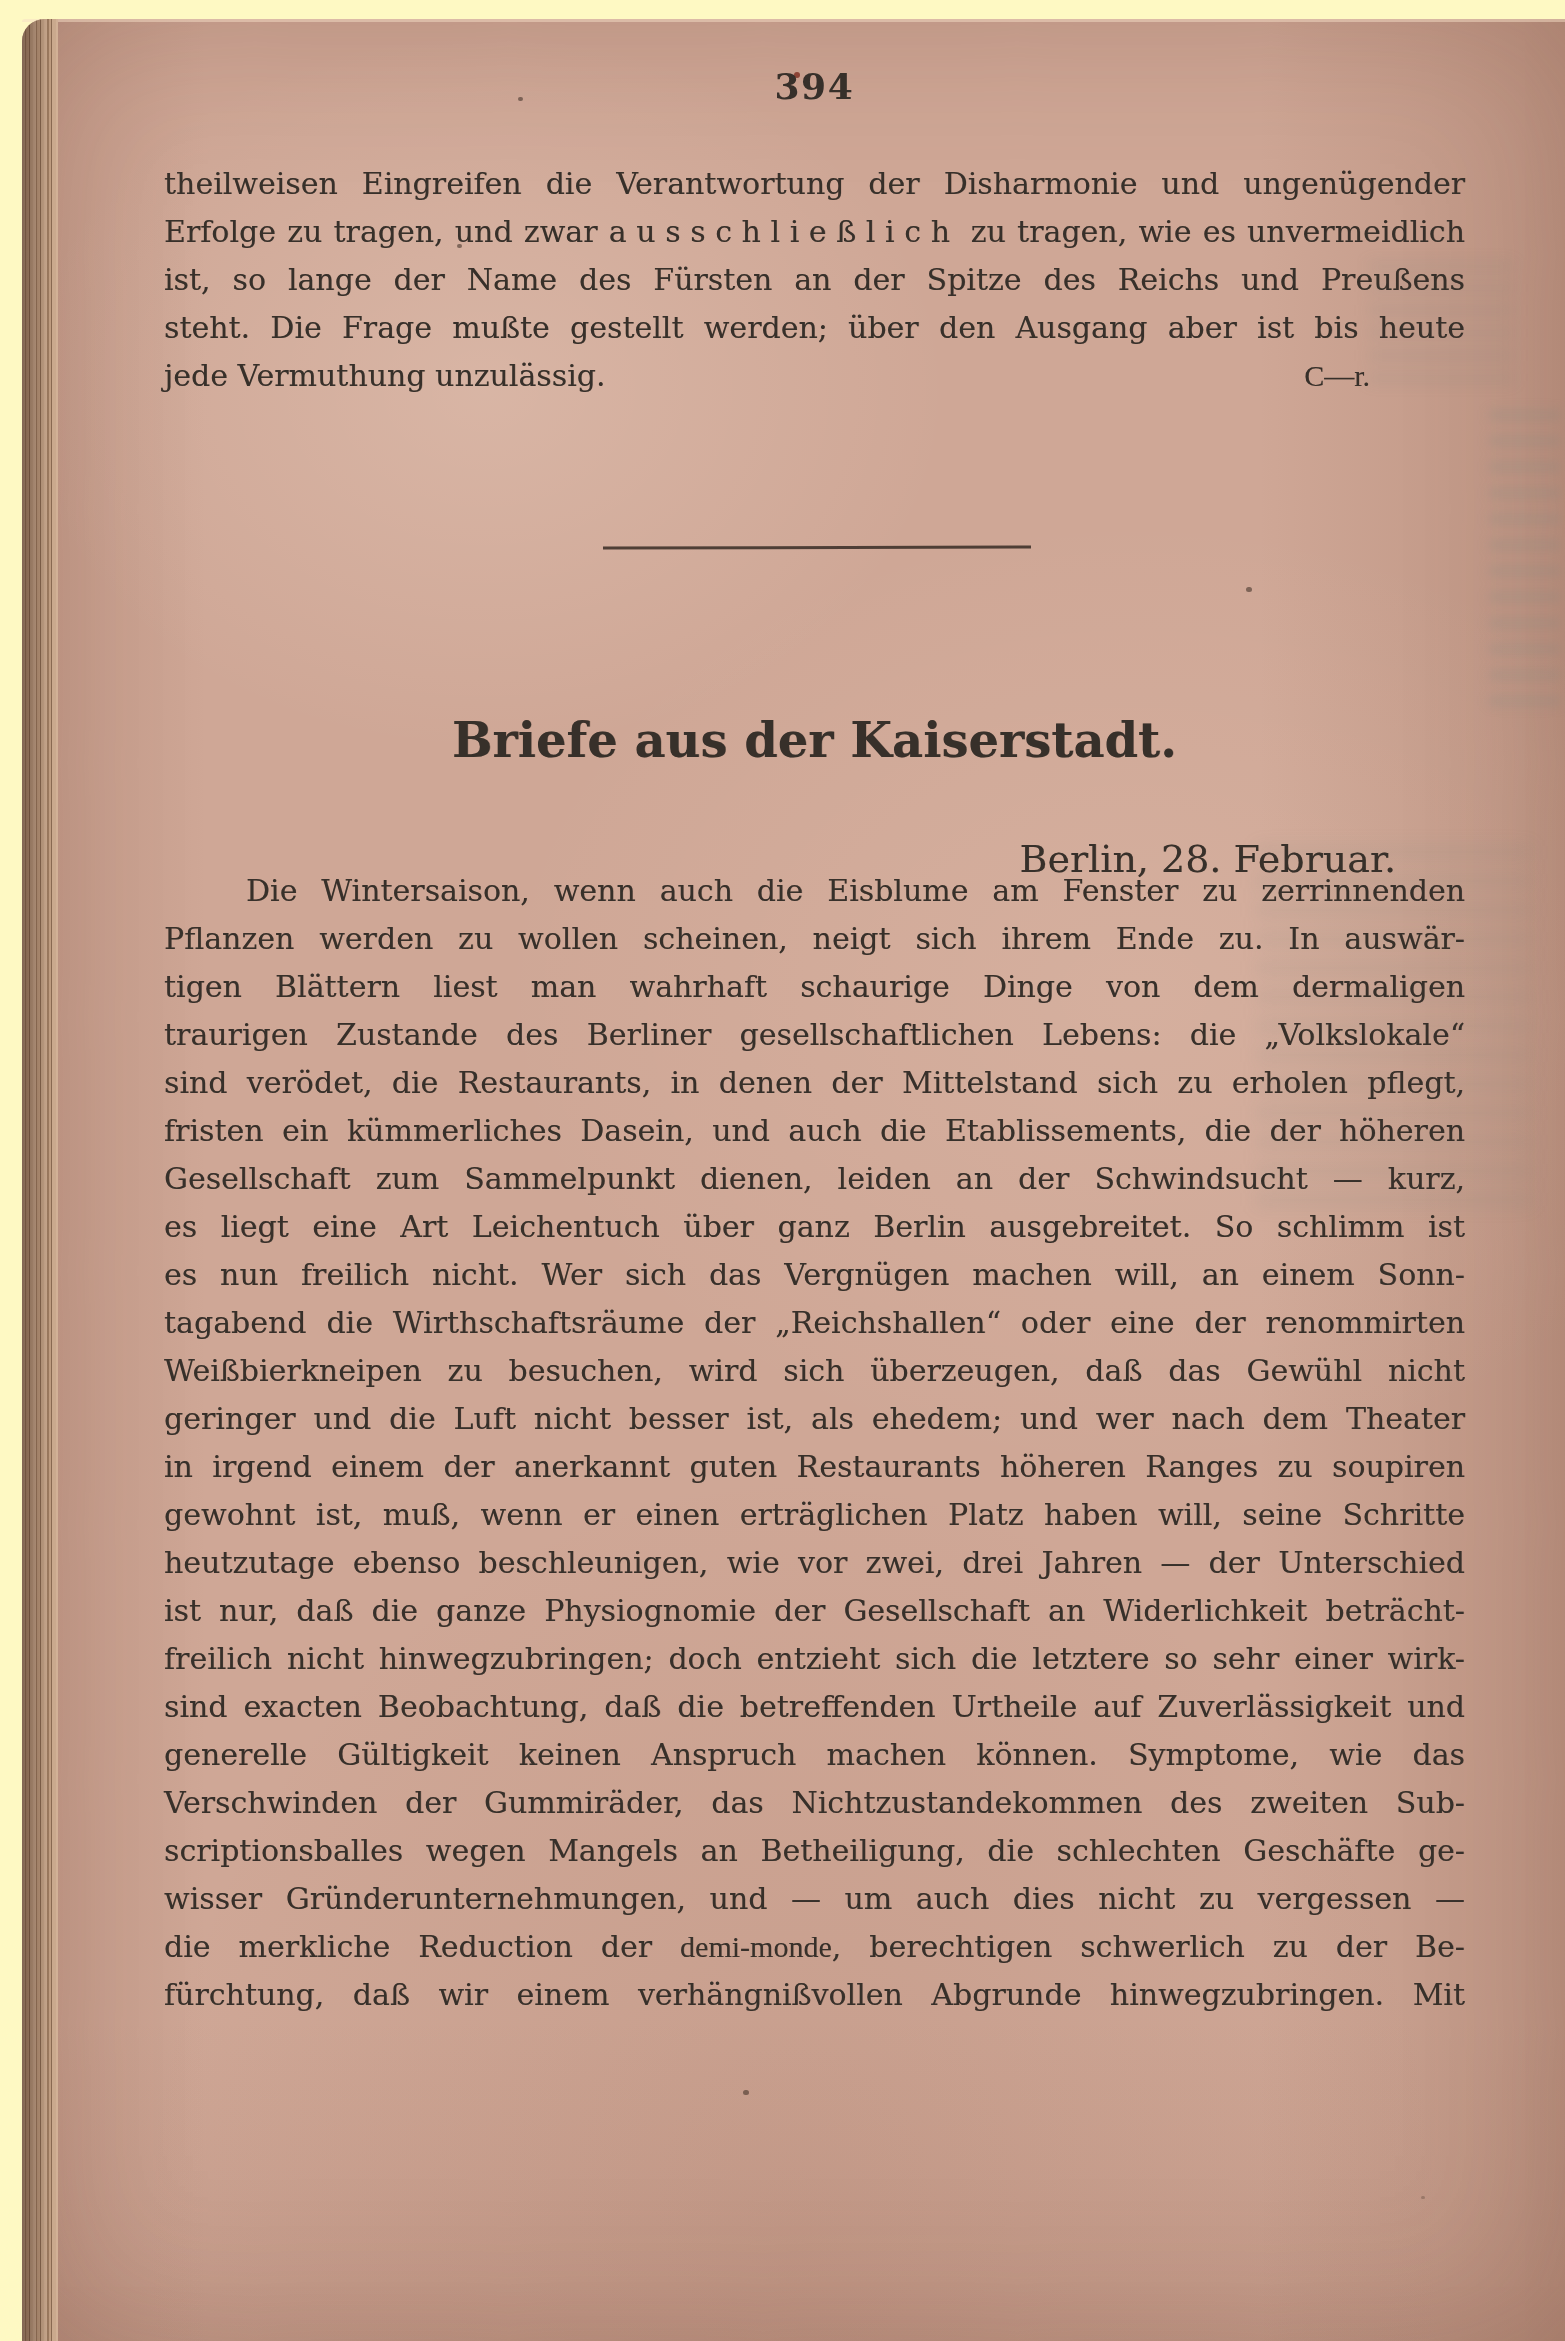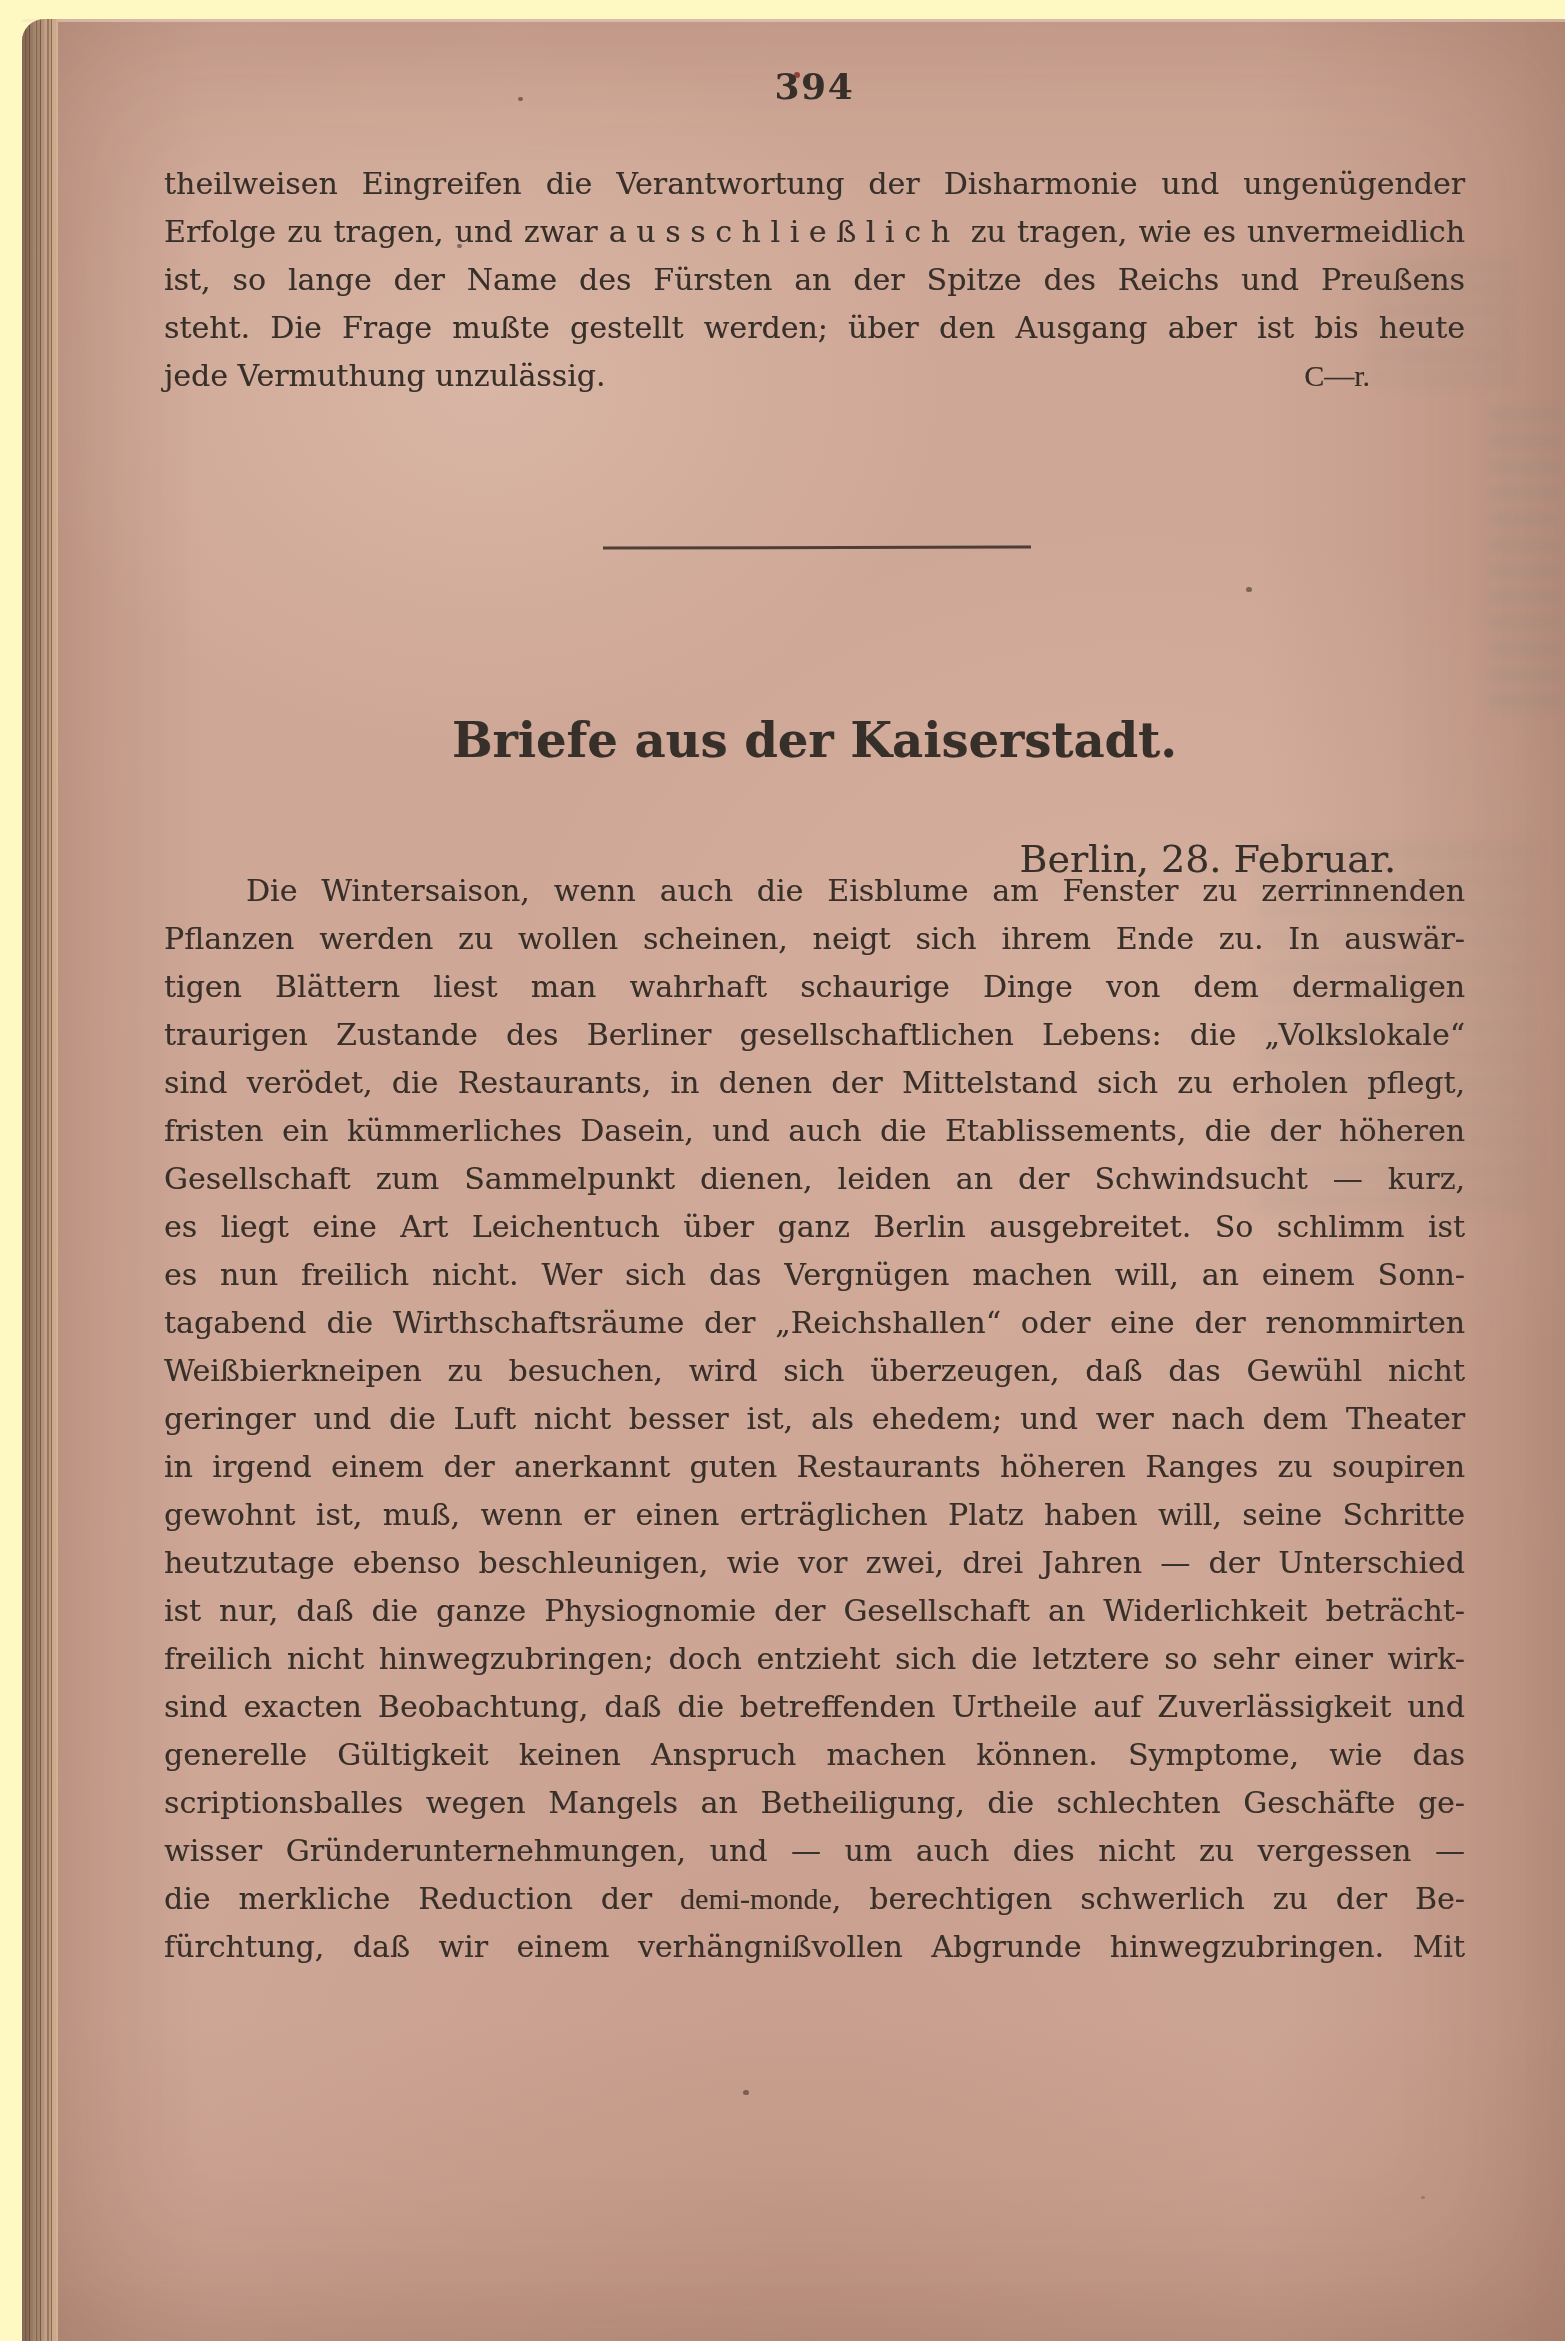--- a/index.html
+++ b/index.html
@@ -112,20 +112,21 @@
         <div class="tline">tagabend die Wirthschaftsräume der „Reichshallen“ oder eine der renommirten</div>
         <div class="tline">Weißbierkneipen zu besuchen, wird sich überzeugen, daß das Gewühl nicht</div>
         <div class="tline">geringer und die Luft nicht besser ist, als ehedem; und wer nach dem Theater</div>
         <div class="tline">in irgend einem der anerkannt guten Restaurants höheren Ranges zu soupiren</div>
         <div class="tline">gewohnt ist, muß, wenn er einen erträglichen Platz haben will, seine Schritte</div>
         <div class="tline">heutzutage ebenso beschleunigen, wie vor zwei, drei Jahren — der Unterschied</div>
         <div class="tline">ist nur, daß die ganze Physiognomie der Gesellschaft an Widerlichkeit beträcht-</div>
         <div class="tline">freilich nicht hinwegzubringen; doch entzieht sich die letztere so sehr einer wirk-</div>
         <div class="tline">sind exacten Beobachtung, daß die betreffenden Urtheile auf Zuverlässigkeit und</div>
         <div class="tline">generelle Gültigkeit keinen Anspruch machen können. Symptome, wie das</div>
+        <div class="tline">Verschwinden der Gummiräder, das Nichtzustandekommen des zweiten Sub-</div>
         <div class="tline">scriptionsballes wegen Mangels an Betheiligung, die schlechten Geschäfte ge-</div>
         <div class="tline">wisser Gründerunternehmungen, und — um auch dies nicht zu vergessen —</div>
         <div class="tline">die merkliche Reduction der <span class="antiqua">demi-monde</span>, berechtigen schwerlich zu der Be-</div>
         <div class="tline">fürchtung, daß wir einem verhängnißvollen Abgrunde hinwegzubringen. Mit</div>
       </div>
 
   </div>
 </div>
 
 

